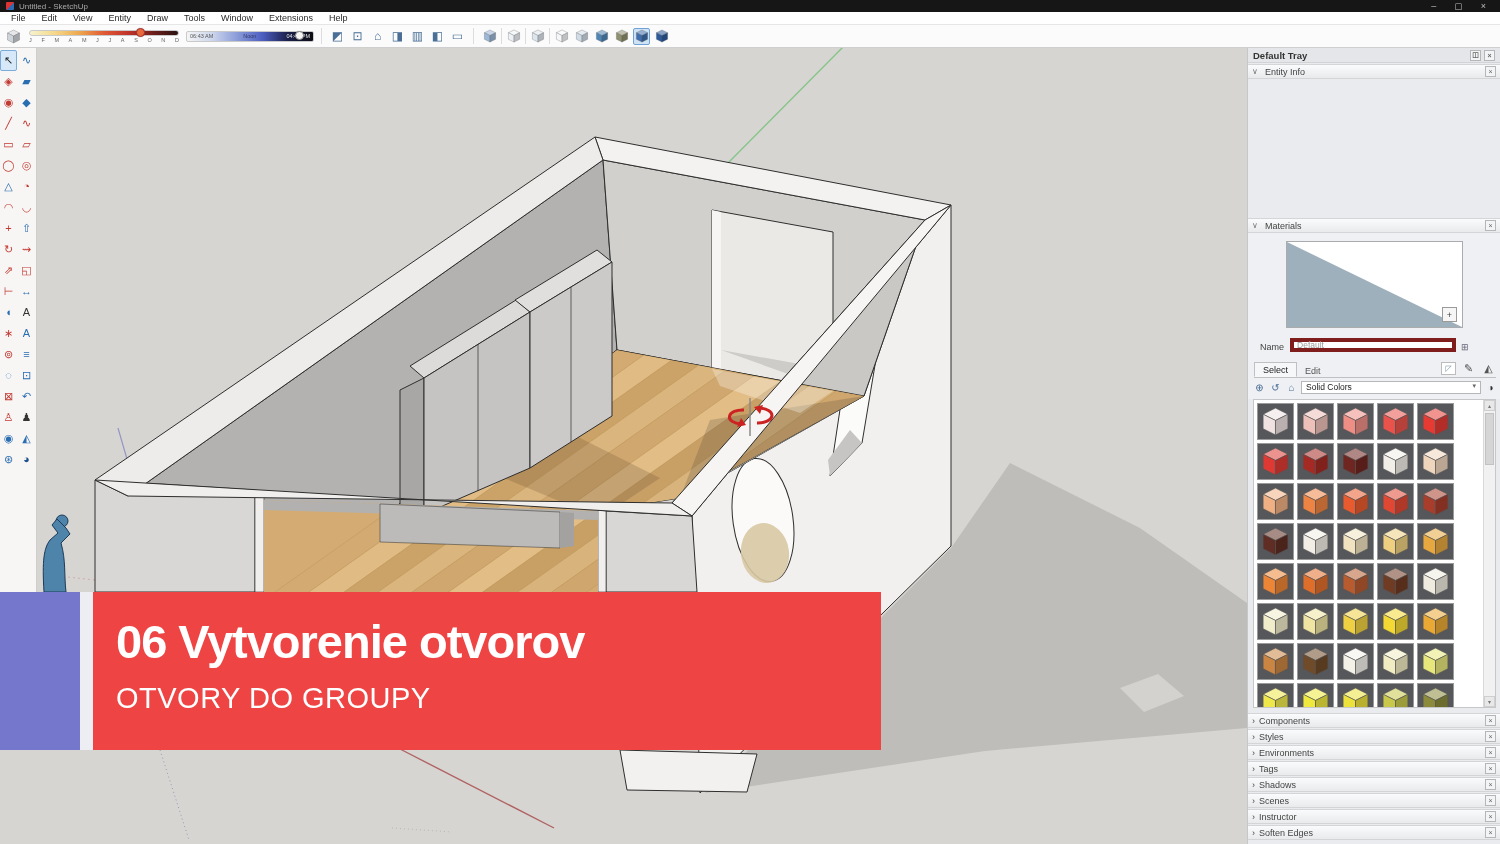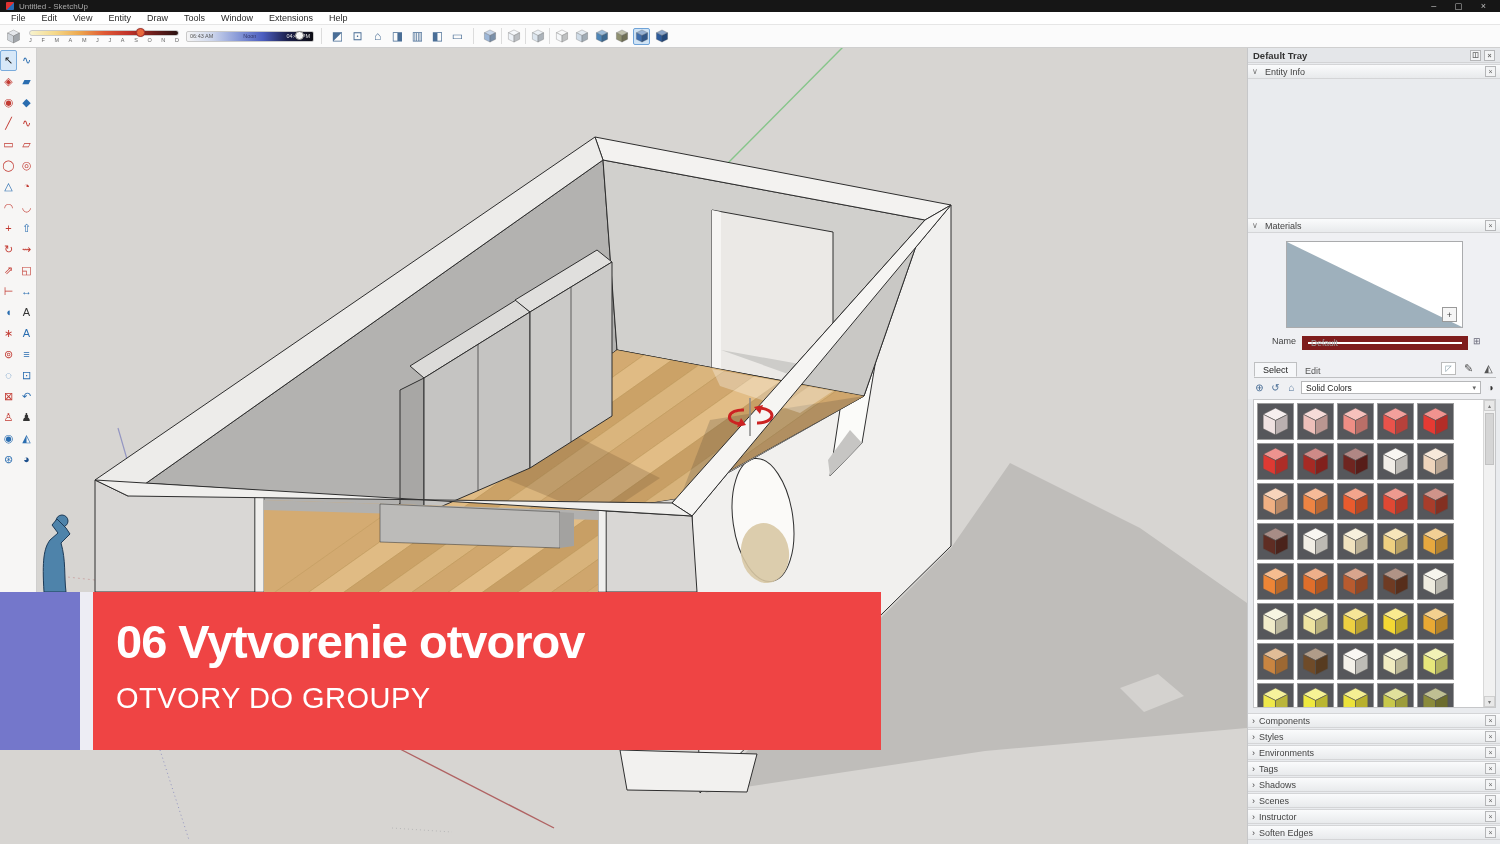--- a/index.html
+++ b/index.html
@@ -64,33 +64,33 @@
   .sec-header .chev { color:#777; font-size:8px; width:9px; }
   .sec-header .x-box { margin-left:auto; }
   .ei-content { background:#f3f4f6; }
   .ei-status { font-weight:bold; color:#222; padding:6px 8px 5px; font-size:9.5px; }
   .ei-divider { border-top:1px solid #dcdddf; margin:0 0; }
 
   .mat-content { background:#eff0f3; }
   .mat-preview { position:absolute; left:38px; top:8px; width:177px; height:87px; background:#fff; border:1px solid #aaabad; }
   .mat-preview .tri { position:absolute; inset:0; background:#9eb0bc; clip-path:polygon(0 0,100% 100%,0 100%); }
   .mat-plus { position:absolute; right:5px; bottom:5px; width:15px; height:15px; background:#f6f6f6; border:1px solid #9a9a9a; font-size:9px; display:flex; align-items:center; justify-content:center; color:#444; }
-  .name-row { position:absolute; left:12px; right:0; top:103px; height:16px; display:flex; align-items:flex-start; }
+  .name-row { position:absolute; left:0; right:0; top:103px; height:16px; display:flex; align-items:flex-end; }
   .name-label { margin-left:12px; color:#444; }
-  .name-input { margin-left:6px; width:166px; height:14px; background:#fff; border:6px solid #7f1d1d; color:#9a9a9a; font-size:8.5px; padding:0 3px; display:flex; align-items:center; }
+  .name-input { margin-left:6px; width:166px; height:14px; background:#fff; border:4px solid #7f1d1d; color:#9a9a9a; font-size:8.5px; padding:0 3px; display:flex; align-items:center; }
   .copy-btn { margin-left:5px; font-size:9px; color:#667; }
   .tabs-row { position:absolute; left:6px; right:4px; top:129px; height:16px; border-bottom:1px solid #bfc0c2; display:flex; align-items:flex-end; }
   .tab { padding:2px 8px 1px; font-size:9px; color:#555; }
   .tab.active { background:#f6f7f9; border:1px solid #bfc0c2; border-bottom:1px solid #f6f7f9; color:#222; }
   .tabs-icons { margin-left:auto; display:flex; gap:5px; align-items:center; padding-bottom:2px; }
   .t-ic { width:15px; height:13px; border:1px solid #bbb; background:#fff; display:flex; align-items:center; justify-content:center; font-size:8px; color:#78909c; }
   .t-ic.noborder { border:none; background:transparent; font-size:11px; color:#555; }
   .ctrl-row { position:absolute; left:5px; right:3px; top:147px; height:15px; display:flex; align-items:center; gap:3px; }
   .ctrl-ic { font-size:10px; color:#4a6e96; width:13px; text-align:center; }
-  .mat-select { flex:1; height:13px; background:#fff; border:1px solid #b6b7b9; display:flex; align-items:center; font-size:8.5px; color:#222; padding:0 4px; }
+  .mat-select { flex:1; height:13px; background:#fff; border:1px solid #b6b7b9; display:flex; align-items:flex-start; font-size:8.5px; color:#222; padding:0 4px; }
   .mat-select .caret { margin-left:auto; color:#666; font-size:7px; }
 
   .swatch-wrap { position:absolute; left:5px; top:351px; width:243px; height:309px; background:#fff; border:1px solid #c6c7c9; overflow:hidden; }
   .swatch-grid { position:absolute; left:3px; top:3px; display:grid; grid-template-columns:repeat(5,37px); gap:3px; }
   .swatch { width:37px; height:37px; background:#56575b; border:1px solid #9a9a9a; display:flex; align-items:center; justify-content:center; }
   .sb { position:absolute; right:0; top:0; bottom:0; width:12px; background:#f1f1f1; border-left:1px solid #d8d8d8; }
   .sb .arr { position:absolute; left:0; right:0; height:11px; background:#e8e8e8; border:1px solid #cfcfcf; font-size:6px; color:#777; text-align:center; line-height:10px; }
   .sb .arr.up { top:0; } .sb .arr.down { bottom:0; }
   .sb .thumb { position:absolute; left:1px; right:1px; top:13px; height:52px; background:#d5d5d5; border:1px solid #c2c2c2; }
 

